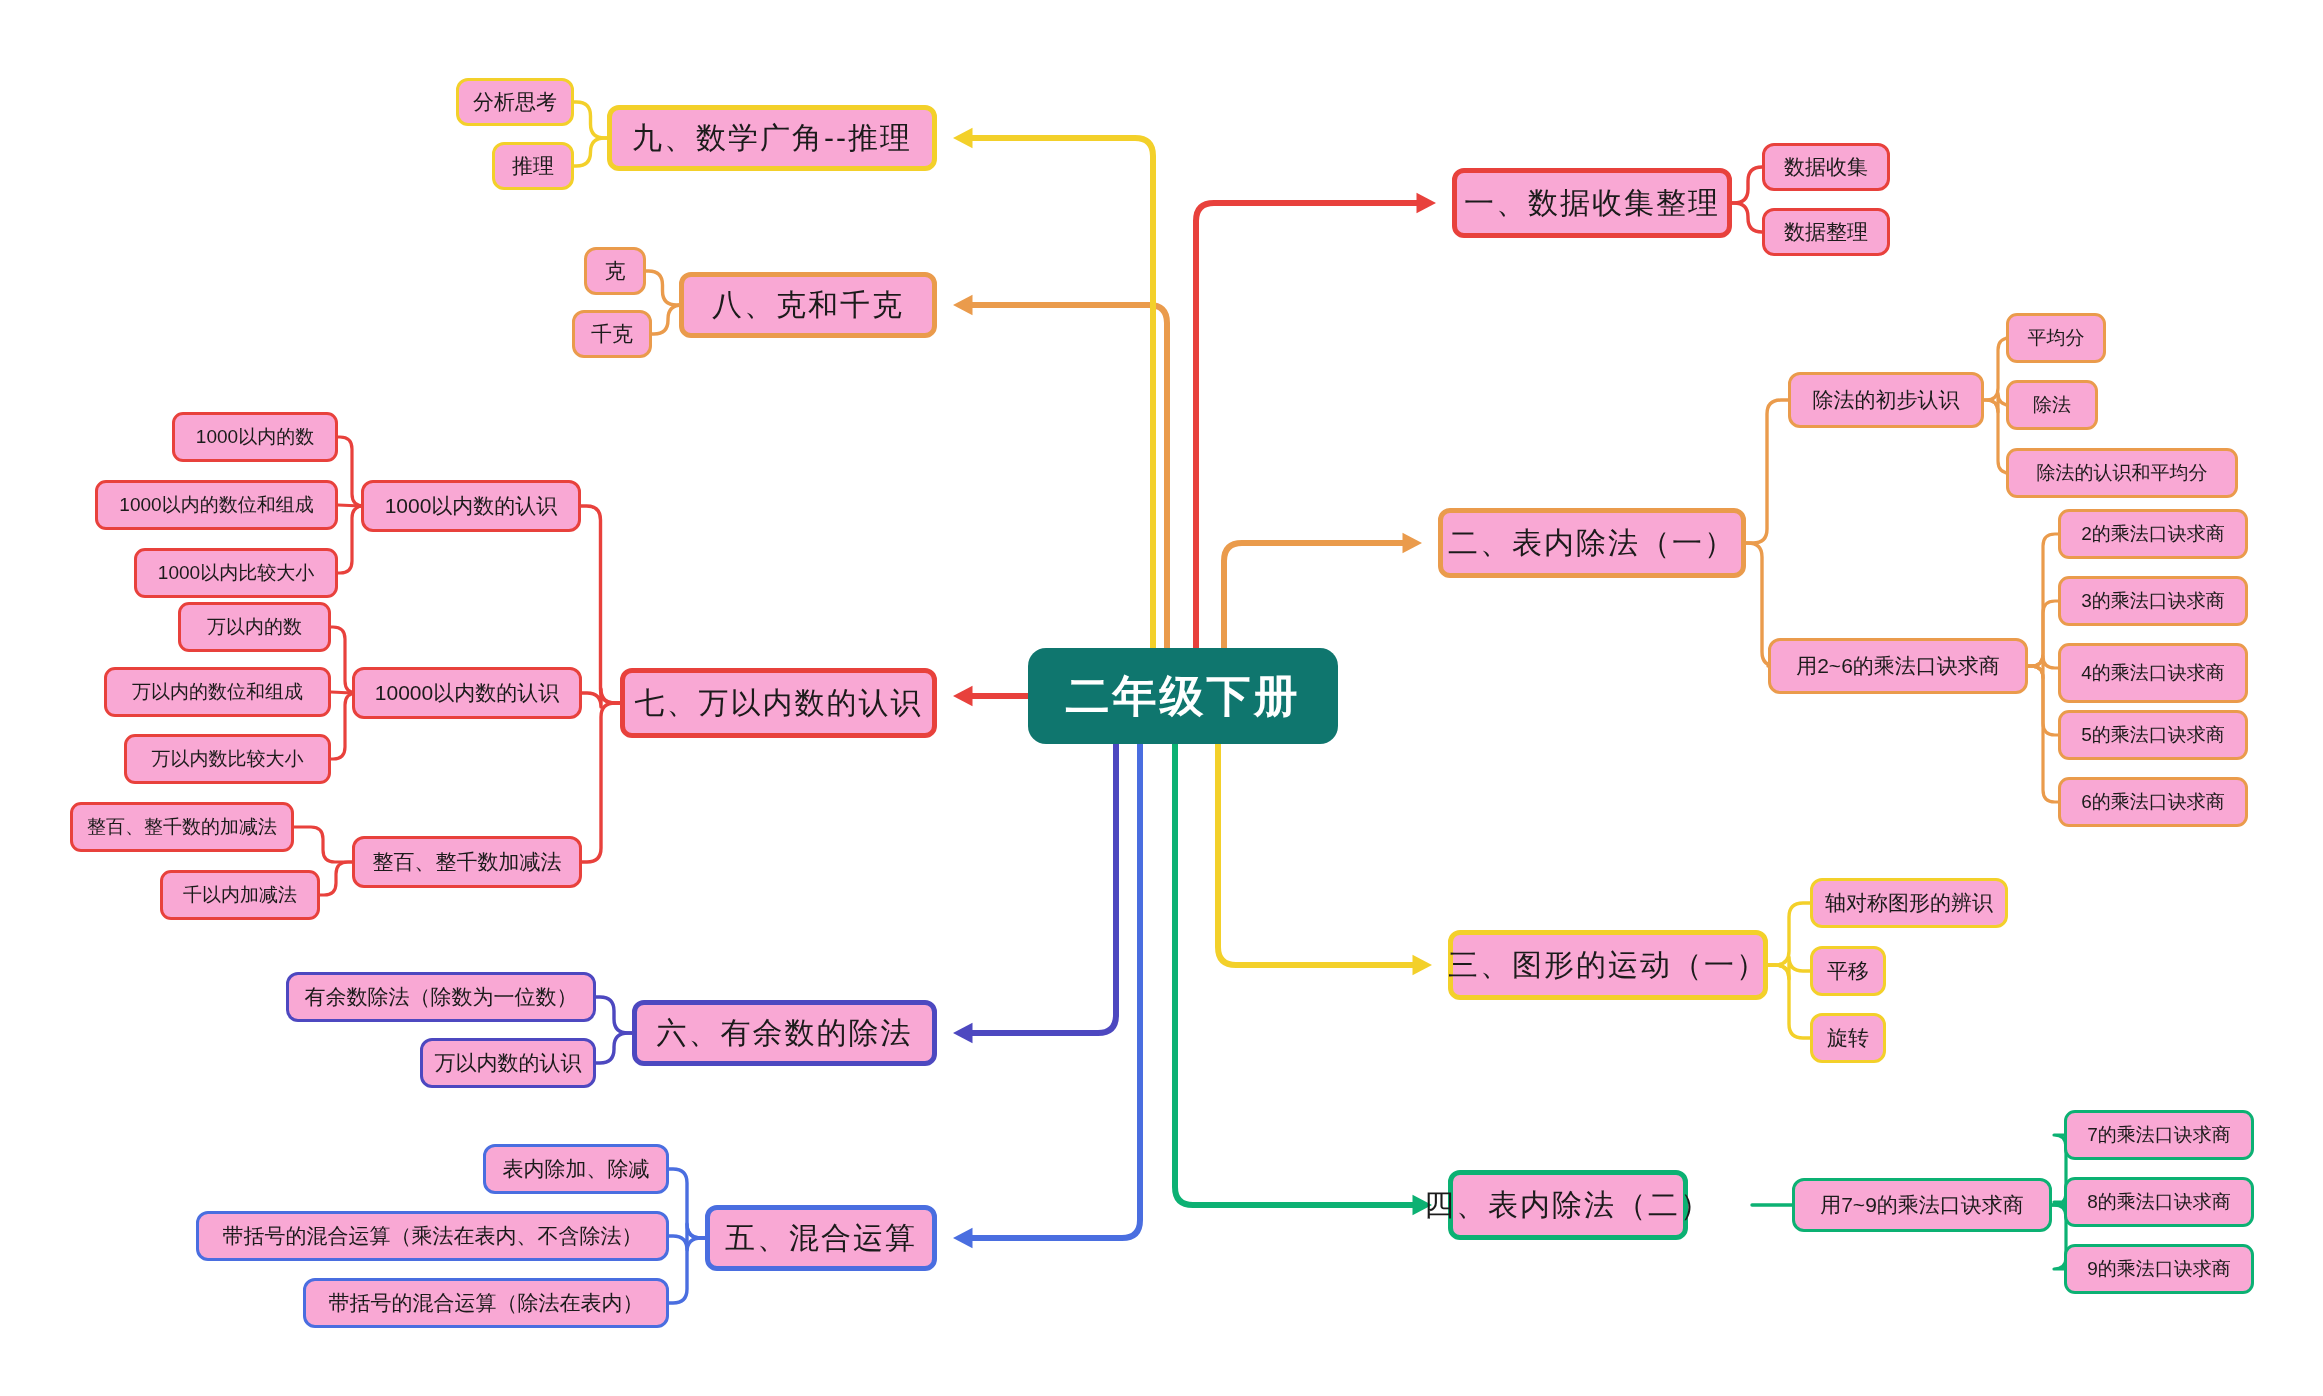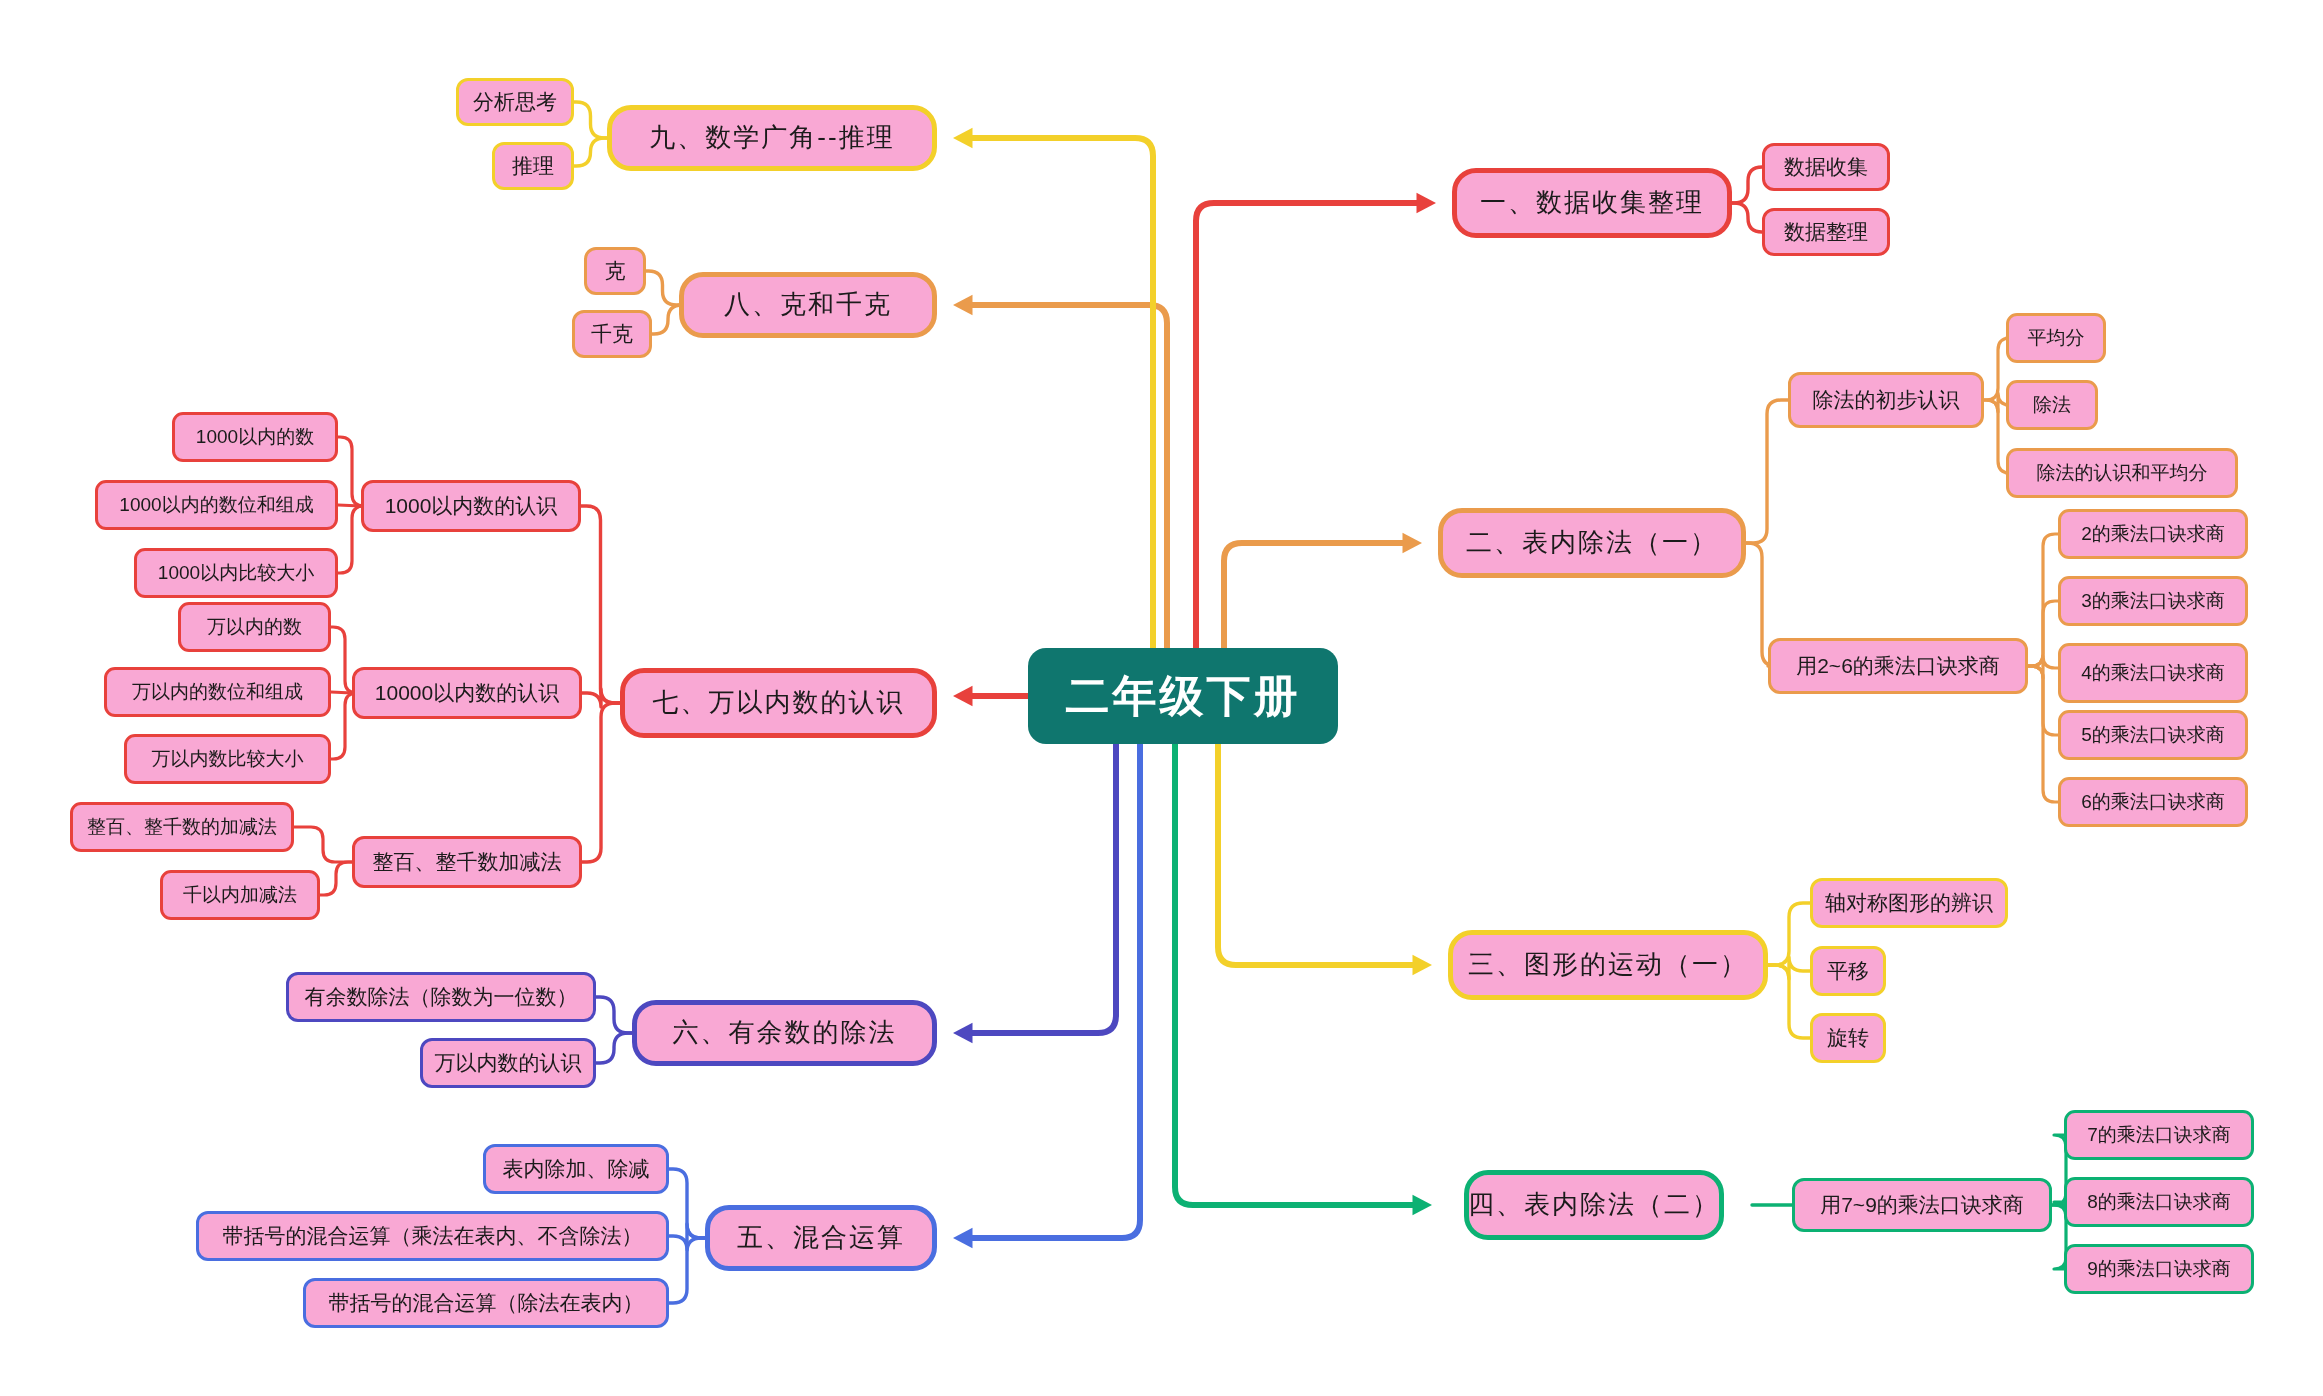--- a/index.html
+++ b/index.html
@@ -7,21 +7,21 @@
        font-family:"Liberation Sans","DejaVu Sans",sans-serif;}
   #stage{position:relative;width:2323px;height:1396px;background:#fff;}
   #wires{position:absolute;left:0;top:0;width:2323px;height:1396px;}
   .node{position:absolute;box-sizing:border-box;display:flex;align-items:center;
         justify-content:center;background:#f9a8d4;border-style:solid;
         color:#1b1b1b;text-align:center;line-height:1.15;white-space:nowrap;}
   
   .central{background:#0f766e;border:none;border-radius:18px;color:#fff;
            font-size:44px;font-weight:bold;letter-spacing:3px;}
   
-  .main{border-width:5px;border-radius:24px;font-size:26px;letter-spacing:2px;}
+  .main{border-width:5px;border-radius:12px;font-size:30px;letter-spacing:2px;}
   
   .sub{border-width:3px;border-radius:12px;font-size:21px;}
   
   .leaf{border-width:3px;border-radius:11px;font-size:19px;}
 </style>
 </head>
 <body>
 
 <div id="stage">
   <svg id="wires" viewBox="0 0 2323 1396" xmlns="http://www.w3.org/2000/svg">
@@ -134,21 +134,21 @@
       </div>
       <div class="node sub" style="left: 1810px; top: 878px; width: 198px; height: 50px; border-color: rgb(243, 208, 42);">
         <span>轴对称图形的辨识</span>
       </div>
       <div class="node sub" style="left: 1810px; top: 946px; width: 76px; height: 50px; border-color: rgb(243, 208, 42);">
         <span>平移</span>
       </div>
       <div class="node sub" style="left: 1810px; top: 1013px; width: 76px; height: 50px; border-color: rgb(243, 208, 42);">
         <span>旋转</span>
       </div>
-      <div class="node main" style="left: 1448px; top: 1170px; width: 260px; height: 70px; border-color: rgb(12, 177, 115); margin-left: 16px;">
+      <div class="node main" style="left: 1448px; top: 1170px; width: 240px; height: 70px; border-color: rgb(12, 177, 115);">
         <span>四、表内除法（二）</span>
       </div>
       <div class="node sub" style="left: 1792px; top: 1178px; width: 260px; height: 54px; border-color: rgb(12, 177, 115);">
         <span>用7~9的乘法口诀求商</span>
       </div>
       <div class="node leaf" style="left: 2064px; top: 1110px; width: 190px; height: 50px; border-color: rgb(12, 177, 115);">
         <span>7的乘法口诀求商</span>
       </div>
       <div class="node leaf" style="left: 2064px; top: 1177px; width: 190px; height: 50px; border-color: rgb(12, 177, 115);">
         <span>8的乘法口诀求商</span>

